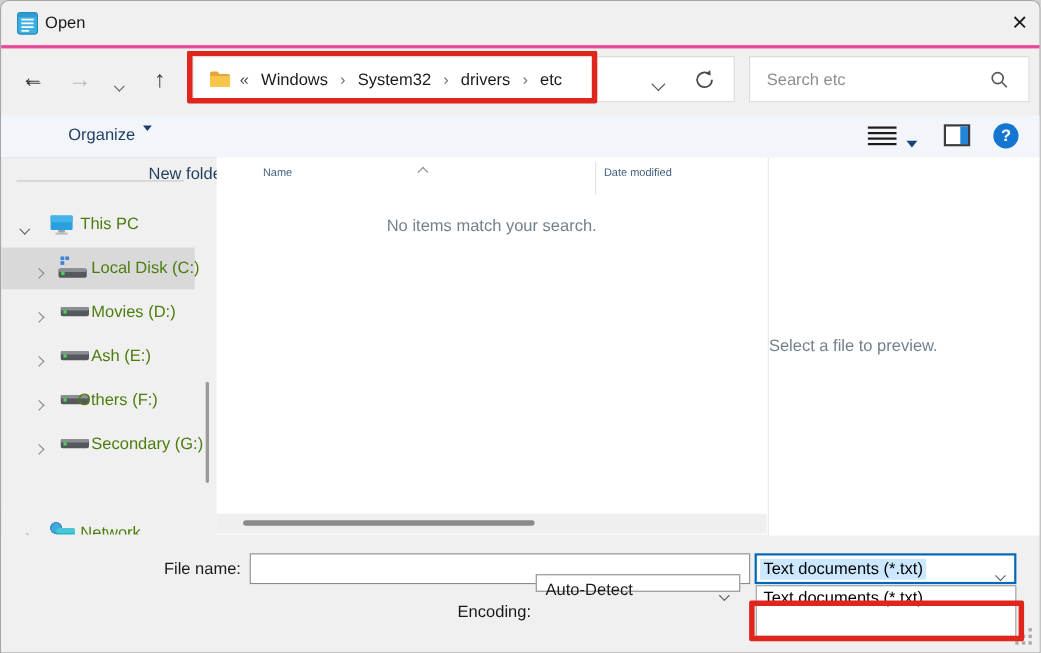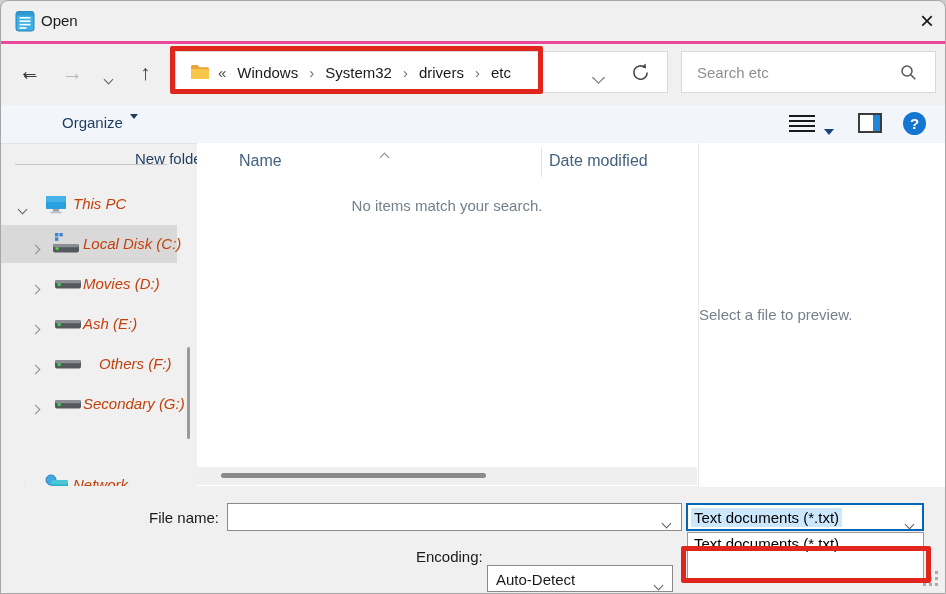--- a/index.html
+++ b/index.html
@@ -1,21 +1,21 @@
 <!DOCTYPE html>
 <html><head>
 <meta charset="utf-8">
 <style>
   html,body{margin:0;padding:0;background:#cfcfcf;font-family:"Liberation Sans",sans-serif;}
   #window{position:relative;width:946px;height:594px;background:#f0f0f0;border:1px solid #a6a6a6;
           border-radius:8px 8px 0 0;overflow:hidden;box-sizing:border-box;}
   .abs{position:absolute;}
   .txt{color:#1a1a1a;font-size:15px;white-space:nowrap;}
   .graytxt{color:#74808c;font-size:15px;white-space:nowrap;}
-  .hdrtxt{color:#44617e;font-size:16px;white-space:nowrap;}
+  .hdrtxt{color:#44617e;font-size:10px;white-space:nowrap;}
 
   
   .chev{display:inline-block;width:8px;height:8px;border-right:1.7px solid #5f5f5f;border-bottom:1.7px solid #5f5f5f;}
   .chev.down{transform:rotate(45deg);}
   .chev.right{transform:rotate(-45deg);}
   .chev.up{transform:rotate(-135deg);}
   .chev.small{width:6px;height:6px;}
   .chev.gray{border-color:#8a8a8a;}
 
   
@@ -29,21 +29,21 @@
   
   #toolbar{left:0;top:104px;width:946px;height:38px;background:#f2f6fa;border-bottom:1px solid #dfe4ea;}
   .tb-label{color:#1f3d5f;font-size:15px;white-space:nowrap;}
   .tri-down{width:0;height:0;border-left:4px solid transparent;border-right:4px solid transparent;border-top:5px solid #1f3d5f;display:inline-block;}
 
   
   .annot{border:5px solid #e0251d;box-sizing:border-box;pointer-events:none;z-index:20;border-radius:2px;}
 
   
   .siderow{position:absolute;left:0;width:176px;height:38px;}
-  .siderow .lbl{position:absolute;top:10px;font-size:15px;color:#c2410c;white-space:nowrap;font-style:italic;}
+  .siderow .lbl{position:absolute;top:10px;font-size:15px;color:#4d7c0f;white-space:nowrap;}
 
   
   .vthumb{background:#9a9a9a;border-radius:2px;}
   .hthumb{background:#8a8a8a;border-radius:3px;}
 
   input{font-family:"Liberation Sans",sans-serif;}
   #search-input{width:100%;height:100%;border:none;outline:none;font-size:15px;color:#1a1a1a;background:transparent;padding:0 0 0 15px;box-sizing:border-box;}
   #search-input::placeholder{color:#8f8f8f;}
   #filename-input{width:100%;height:100%;border:none;outline:none;font-size:15px;background:transparent;padding:0 24px 0 8px;box-sizing:border-box;}
 
@@ -200,21 +200,21 @@
 
     <div class="siderow" style="top:202px;">
       <span class="abs" style="left:31px;top:14px;"><span class="chev right small gray"></span></span>
       <span class="abs" style="left:54px;top:13px;">
         <svg width="26" height="13" viewBox="0 0 26 13">
           <rect x="0" y="1" width="26" height="8.5" rx="2" fill="#55585c"></rect>
           <rect x="0" y="1" width="26" height="3.2" rx="1.6" fill="#8b8e92"></rect>
           <circle cx="4.2" cy="5.6" r="1.7" fill="#49d14f"></circle>
         </svg>
       </span>
-      <span class="lbl" style="left:98px;">Others (F:)</span>
+      <span class="lbl" style="left:70px;">Others (F:)</span>
     </div>
 
     <div class="siderow" style="top:242px;">
       <span class="abs" style="left:31px;top:14px;"><span class="chev right small gray"></span></span>
       <span class="abs" style="left:54px;top:13px;">
         <svg width="26" height="13" viewBox="0 0 26 13">
           <rect x="0" y="1" width="26" height="8.5" rx="2" fill="#55585c"></rect>
           <rect x="0" y="1" width="26" height="3.2" rx="1.6" fill="#8b8e92"></rect>
           <circle cx="4.2" cy="5.6" r="1.7" fill="#49d14f"></circle>
         </svg>
@@ -269,21 +269,21 @@
     <span class="abs" style="right:9px;top:9px;"><span class="chev down small"></span></span>
   </div>
 
   <div class="abs" style="left:686px;top:531px;width:237px;height:47px;background:#fff;border:1px solid #999;box-sizing:border-box;z-index:10;">
     <div class="opt" style="color:#000;height:17px;">Text documents (*.txt)</div>
   </div>
 
   <div class="abs annot" style="left:680px;top:545px;width:250px;height:37px;z-index:20;"></div>
 
   <span class="abs txt" style="left:415px;top:547px;">Encoding:</span>
-  <div class="abs combo" style="left:486px;top:564px;width:186px;height:27px;">
+  <div class="abs combo" style="left:486px;top:521px;width:186px;height:16px;">
     <span class="txt" style="position:absolute;left:8px;top:5px;">Auto-Detect</span>
     <span class="abs" style="right:10px;top:9px;"><span class="chev down small"></span></span>
   </div>
 
   <span class="abs" style="left:920px;top:568px;">
     <svg width="19" height="19" viewBox="0 0 19 19">
       <rect x="14" y="2" width="3" height="3" fill="#a9a9a9"></rect>
       <rect x="8" y="8" width="3" height="3" fill="#a9a9a9"></rect>
       <rect x="14" y="8" width="3" height="3" fill="#a9a9a9"></rect>
       <rect x="2" y="14" width="3" height="3" fill="#a9a9a9"></rect>

